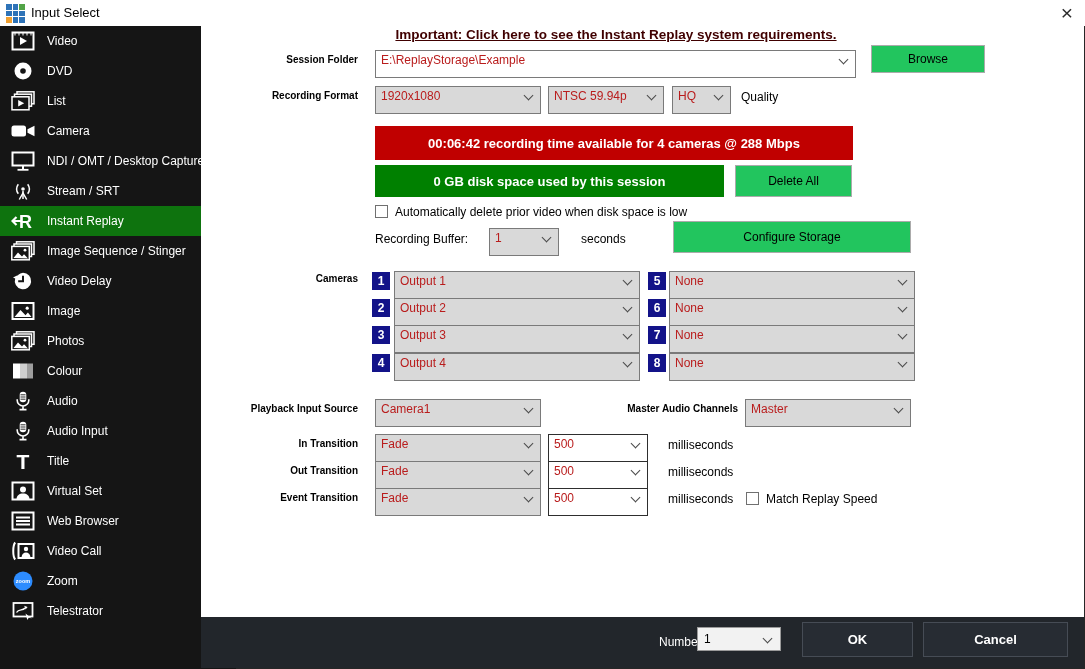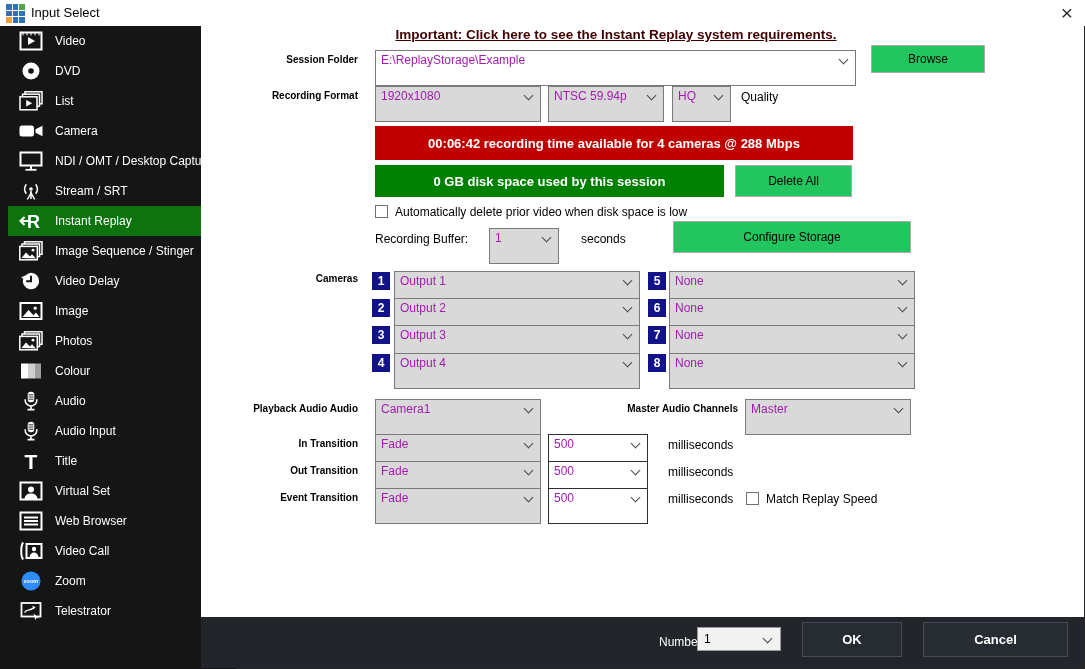--- a/index.html
+++ b/index.html
@@ -5,31 +5,31 @@
   html,body{margin:0;padding:0;background:#888;}
   *{box-sizing:border-box;font-family:"Liberation Sans",sans-serif;}
   .window{position:relative;width:1085px;height:669px;background:#fff;box-shadow:inset 0 0 0 1px #262626;overflow:hidden;}
   
   .titlebar{position:absolute;left:0;top:0;width:100%;height:26px;background:#fff;}
   .appicon{position:absolute;left:6px;top:4px;width:19px;height:19px;display:grid;grid-template-columns:repeat(3,1fr);grid-template-rows:repeat(3,1fr);gap:1px;}
   .appicon i{display:block;}
   .titletext{position:absolute;left:31px;top:5px;font-size:13px;color:#000;}
   .closex{position:absolute;right:12px;top:0px;font-size:21px;color:#2b2b2b;cursor:pointer;line-height:26px;font-weight:400;}
   
-  .sidebar{position:absolute;left:0;top:26px;bottom:0;width:236px;background:#151515;padding-left:8px;}
+  .sidebar{position:absolute;left:0;top:26px;bottom:0;width:236px;background:#151515;}
   .side-item{height:30px;display:flex;align-items:center;padding-left:10px;cursor:pointer;}
   .side-item.sel{background:#0E730E;}
   .si{width:26px;height:20px;display:flex;align-items:center;justify-content:center;margin-right:11px;flex:none;}
   .sl{color:#fff;font-size:12px;white-space:nowrap;}
   
   .main{position:absolute;left:201px;top:26px;width:883px;height:591px;background:#fff;}
   .lbl{position:absolute;font-size:10px;font-weight:bold;color:#000;text-align:right;white-space:nowrap;}
   .plain{position:absolute;font-size:12px;color:#000;white-space:nowrap;}
   .link{position:absolute;left:120px;width:590px;top:1px;text-align:center;font-size:13.5px;font-weight:bold;color:#400000;text-decoration:underline;cursor:pointer;white-space:nowrap;}
-  .combo{position:absolute;height:36px;background:#d9d9d9;border:1px solid #7a7a7a;font-size:12px;color:#a21caf;padding:2px 22px 0 5px;cursor:pointer;white-space:nowrap;overflow:hidden;}
+  .combo{position:absolute;height:28px;background:#d9d9d9;border:1px solid #7a7a7a;font-size:12px;color:#b91c1c;padding:2px 22px 0 5px;cursor:pointer;white-space:nowrap;overflow:hidden;}
   .combo::after{content:"";position:absolute;right:8px;top:5px;width:6px;height:6px;border-right:1.4px solid #4a4a4a;border-bottom:1.4px solid #4a4a4a;transform:rotate(45deg);}
   .combo.white{background:#fff;}
   .combo.darkb{border:1px solid #2e2e2e;}
   .btn{position:absolute;background:#22c55e;border:1px solid #ababab;font-size:12px;color:#000;display:flex;align-items:center;justify-content:center;cursor:pointer;}
   .banner{position:absolute;color:#fff;font-size:13px;font-weight:bold;display:flex;align-items:center;justify-content:center;text-align:center;}
   .cb{position:absolute;width:13px;height:13px;background:#fff;border:1px solid #707070;cursor:pointer;}
   .badge{position:absolute;width:18px;height:18px;background:#131389;color:#fff;font-size:12px;font-weight:bold;display:flex;align-items:center;justify-content:center;}
   
   .footer{position:absolute;left:201px;top:617px;width:883px;height:51px;background:#22262B;}
   .fnum{position:absolute;left:458px;top:18px;color:#fff;font-size:12px;}
@@ -327,21 +327,21 @@
     <span class="badge" style="left:171px;top:300px;">3</span>
     <div class="combo" style="left:193px;top:299px;width:246px;"><span>Output 3</span></div>
     <span class="badge" style="left:447px;top:300px;">7</span>
     <div class="combo" style="left:468px;top:299px;width:246px;"><span>None</span></div>
 
     <span class="badge" style="left:171px;top:328px;">4</span>
     <div class="combo" style="left:193px;top:327px;width:246px;"><span>Output 4</span></div>
     <span class="badge" style="left:447px;top:328px;">8</span>
     <div class="combo" style="left:468px;top:327px;width:246px;"><span>None</span></div>
 
-    <div class="lbl" style="left:0;top:377px;width:157px;">Playback Audio Audio</div>
+    <div class="lbl" style="left:0;top:377px;width:157px;">Playback Input Source</div>
     <div class="combo" style="left:174px;top:373px;width:166px;"><span>Camera1</span></div>
     <div class="lbl" style="left:350px;top:377px;width:187px;">Master Audio Channels</div>
     <div class="combo" style="left:544px;top:373px;width:166px;"><span>Master</span></div>
 
     <div class="lbl" style="left:0;top:412px;width:157px;">In Transition</div>
     <div class="combo" style="left:174px;top:408px;width:166px;"><span>Fade</span></div>
     <div class="combo white darkb" style="left:347px;top:408px;width:100px;"><span>500</span></div>
     <div class="plain" style="left:467px;top:412px;">milliseconds</div>
 
     <div class="lbl" style="left:0;top:439px;width:157px;">Out Transition</div>
@@ -355,17 +355,17 @@
     <div class="plain" style="left:467px;top:466px;">milliseconds</div>
 
     <span class="cb" style="left:545px;top:466px;"></span>
     <div class="plain" style="left:565px;top:466px;">Match Replay Speed</div>
 
   </div>
 
   <div class="footer">
     <span class="fnum">Number</span>
     <div class="fcombo"><span>1</span></div>
-    <div class="fbtn" style="left:601px;width:100px;">OK</div>
+    <div class="fbtn" style="left:601px;width:111px;">OK</div>
     <div class="fbtn" style="left:722px;width:145px;">Cancel</div>
   </div>
 
 </div>
 
 </body></html>

